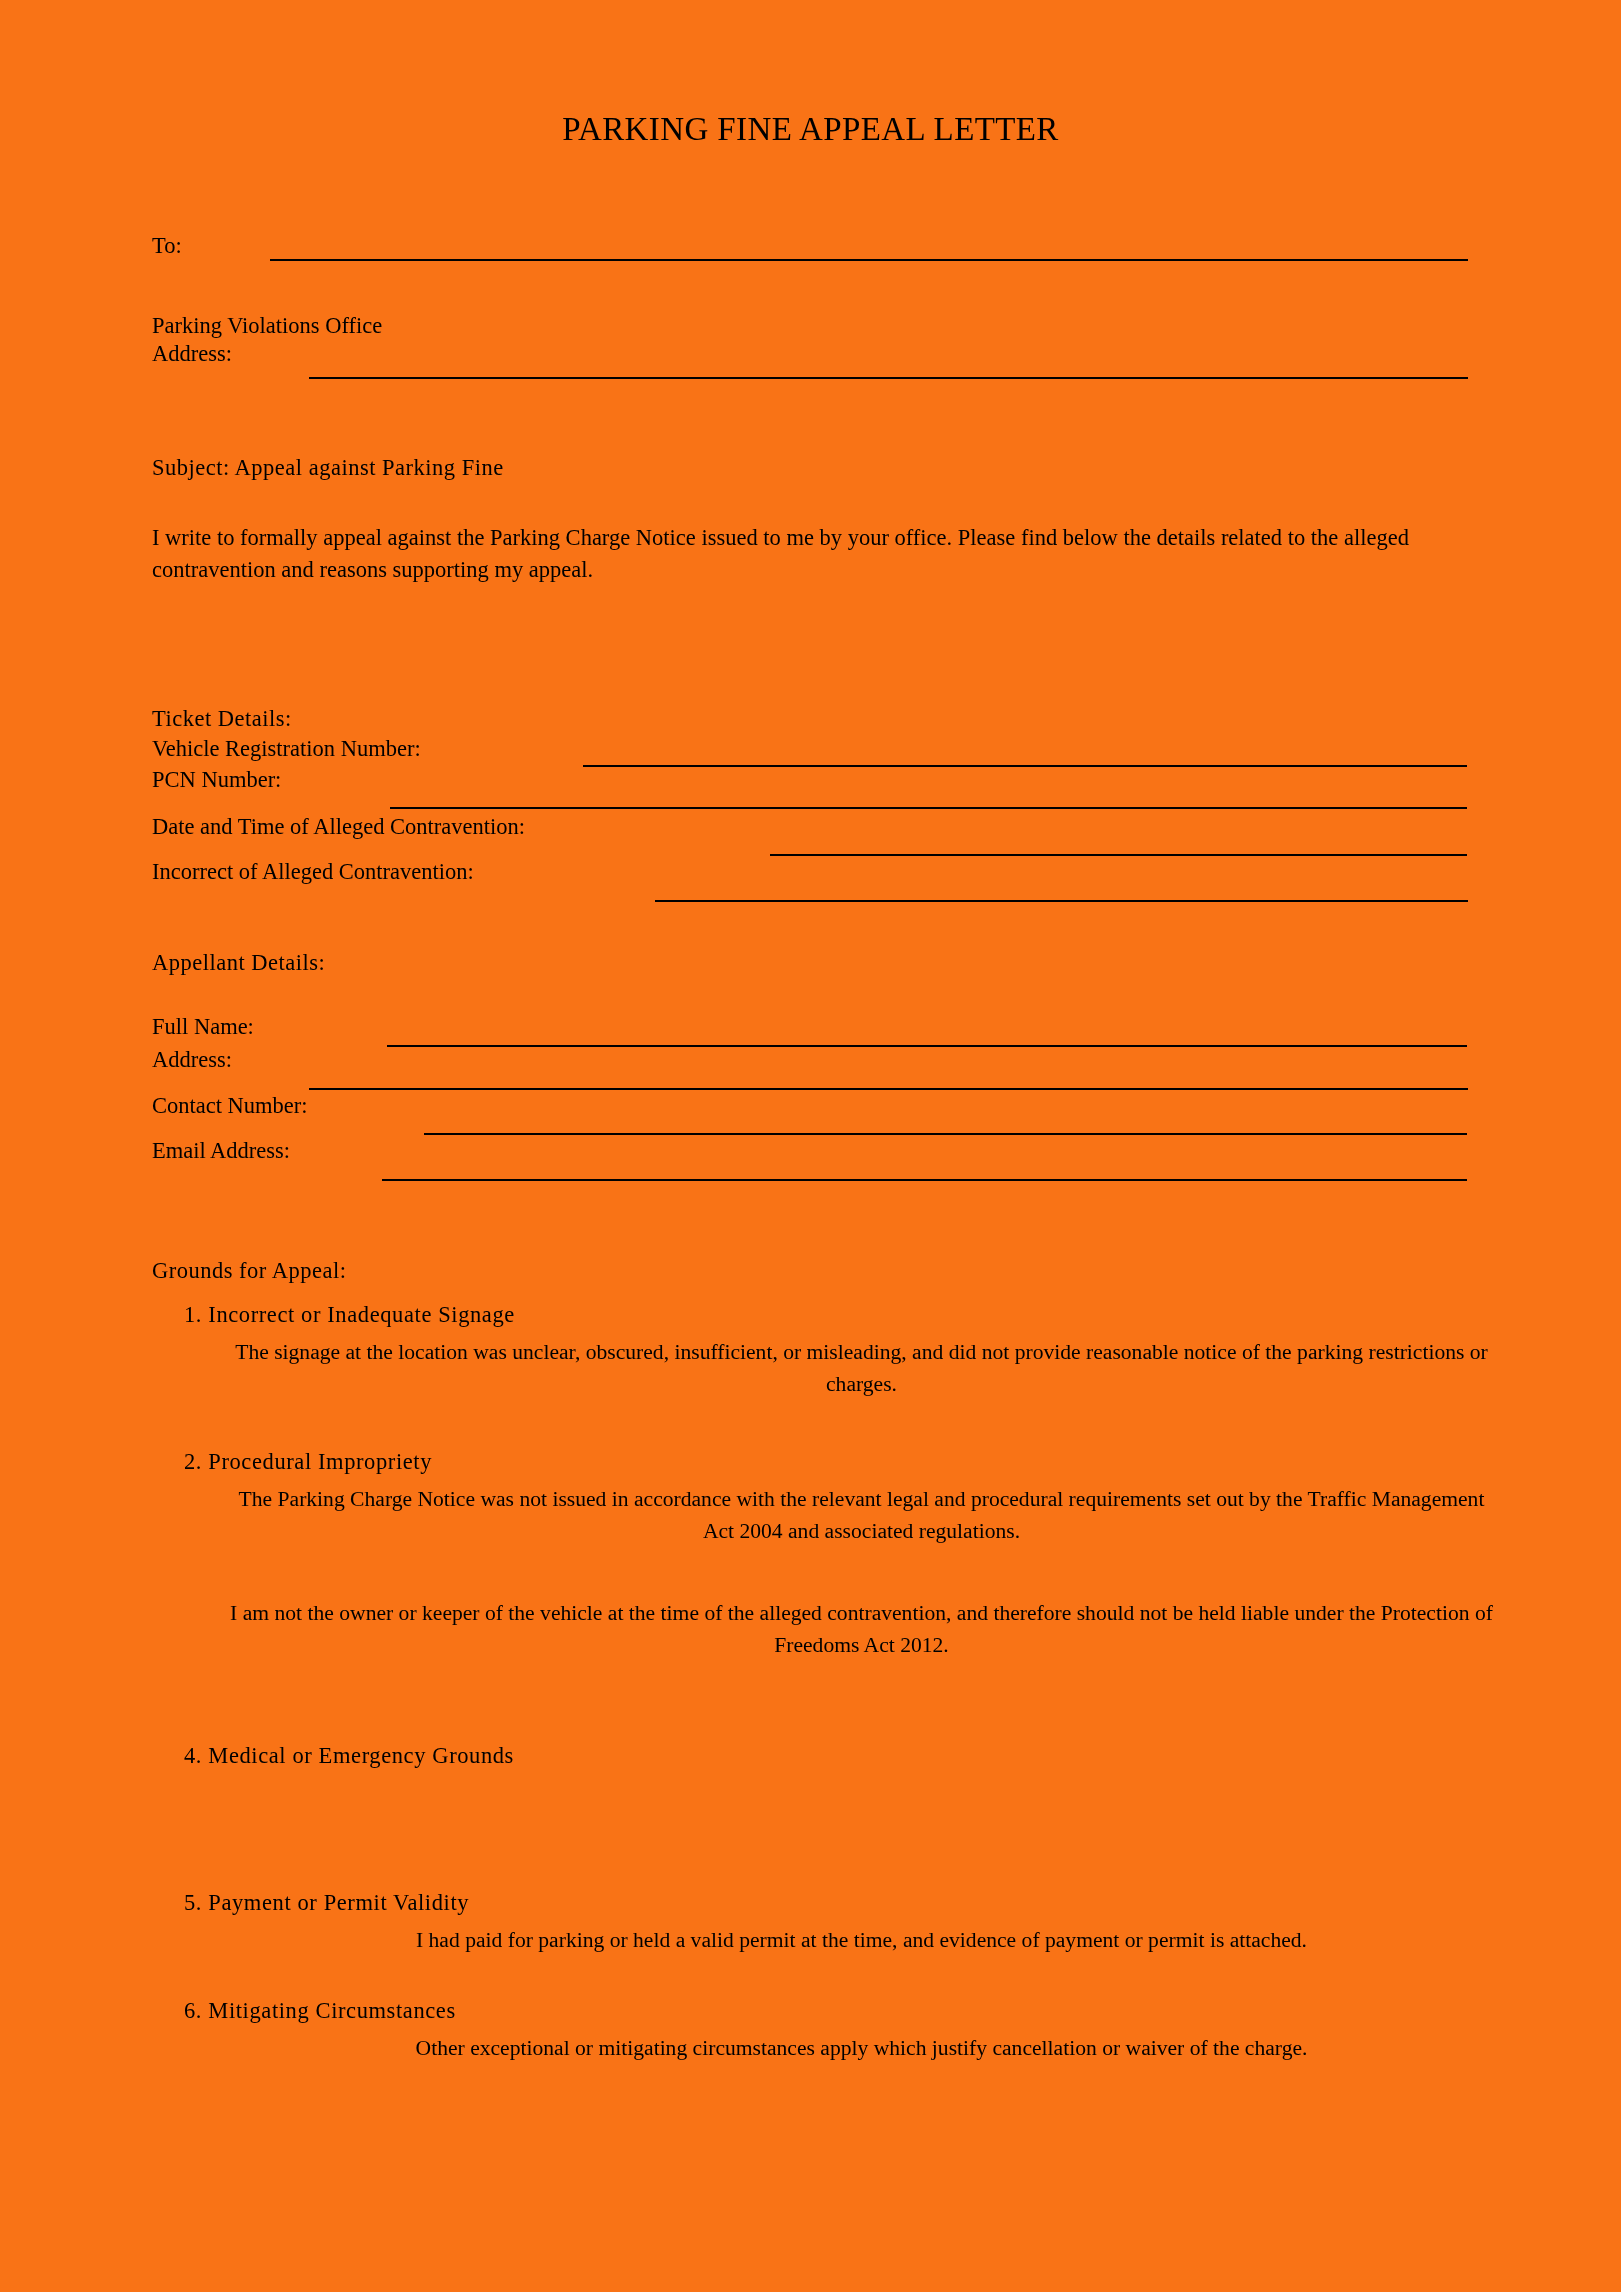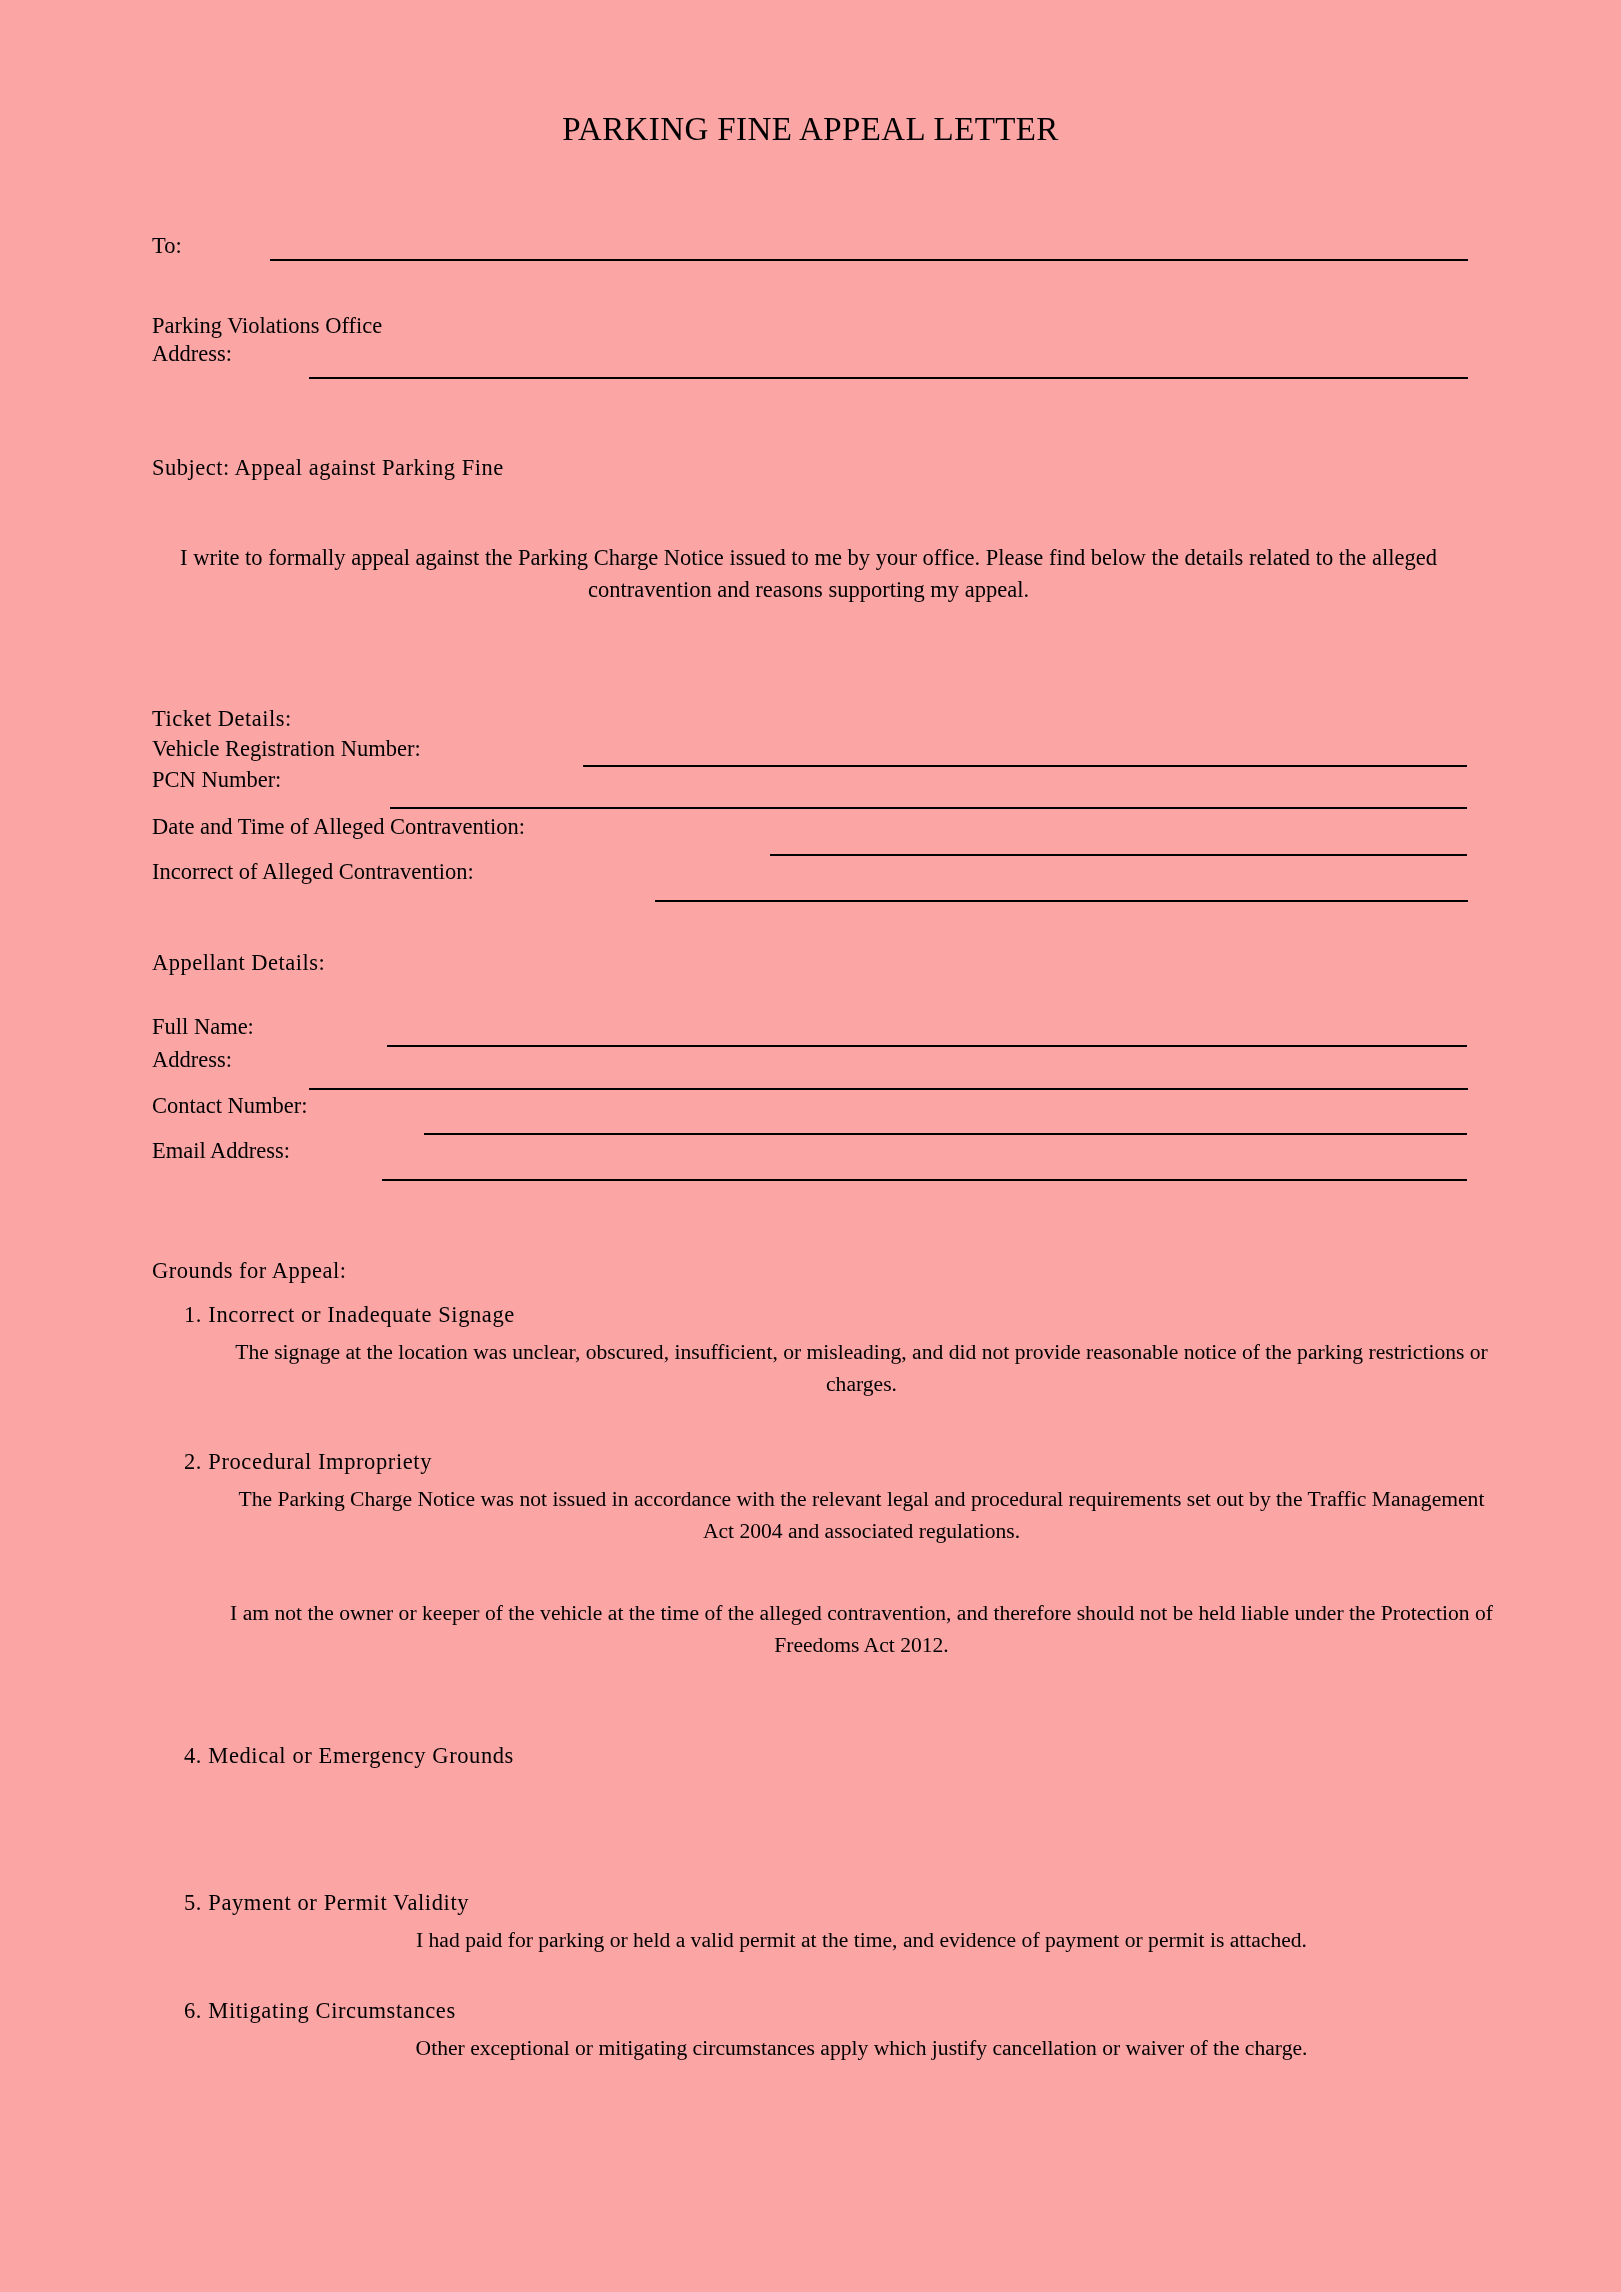--- a/index.html
+++ b/index.html
@@ -9,21 +9,21 @@
     background: #ffffff;
   }
   body {
     font-family: "Liberation Serif", "DejaVu Serif", serif;
     color: #000000;
   }
   .page {
     position: relative;
     width: 1621px;
     height: 2293px;
-    background: #fca5a5;
+    background: #f97316;
     overflow: hidden;
   }
 
   
   .doc-title {
     position: absolute;
     left: 0;
     right: 0;
     top: 111px;
     text-align: center;
@@ -117,21 +117,21 @@
 
   <div class="row" style="top:299px;">Parking Violations Office</div>
 
   <div class="field" style="top:343px;">
     <span class="label">Address:</span>
     <span class="rule" style="left:157px; top:34px; width:1159px;"></span>
   </div>
 
   <div class="row" style="top:441px; letter-spacing:0.5px;">Subject: Appeal against Parking Fine</div>
 
-  <div class="para" style="top:542px;text-align:center;">I write to formally appeal against the Parking Charge Notice issued to me by your office. Please find below the details related to the alleged contravention and reasons supporting my appeal.</div>
+  <div class="para" style="top:522px;">I write to formally appeal against the Parking Charge Notice issued to me by your office. Please find below the details related to the alleged contravention and reasons supporting my appeal.</div>
 
   <div class="row" style="top:692px; letter-spacing:0.5px;">Ticket Details:</div>
 
   <div class="field" style="top:738px;">
     <span class="label">Vehicle Registration Number:</span>
     <span class="rule" style="left:431px; top:27.4px; width:884px;"></span>
   </div>
 
   <div class="field" style="top:769px;">
     <span class="label">PCN Number:</span>

